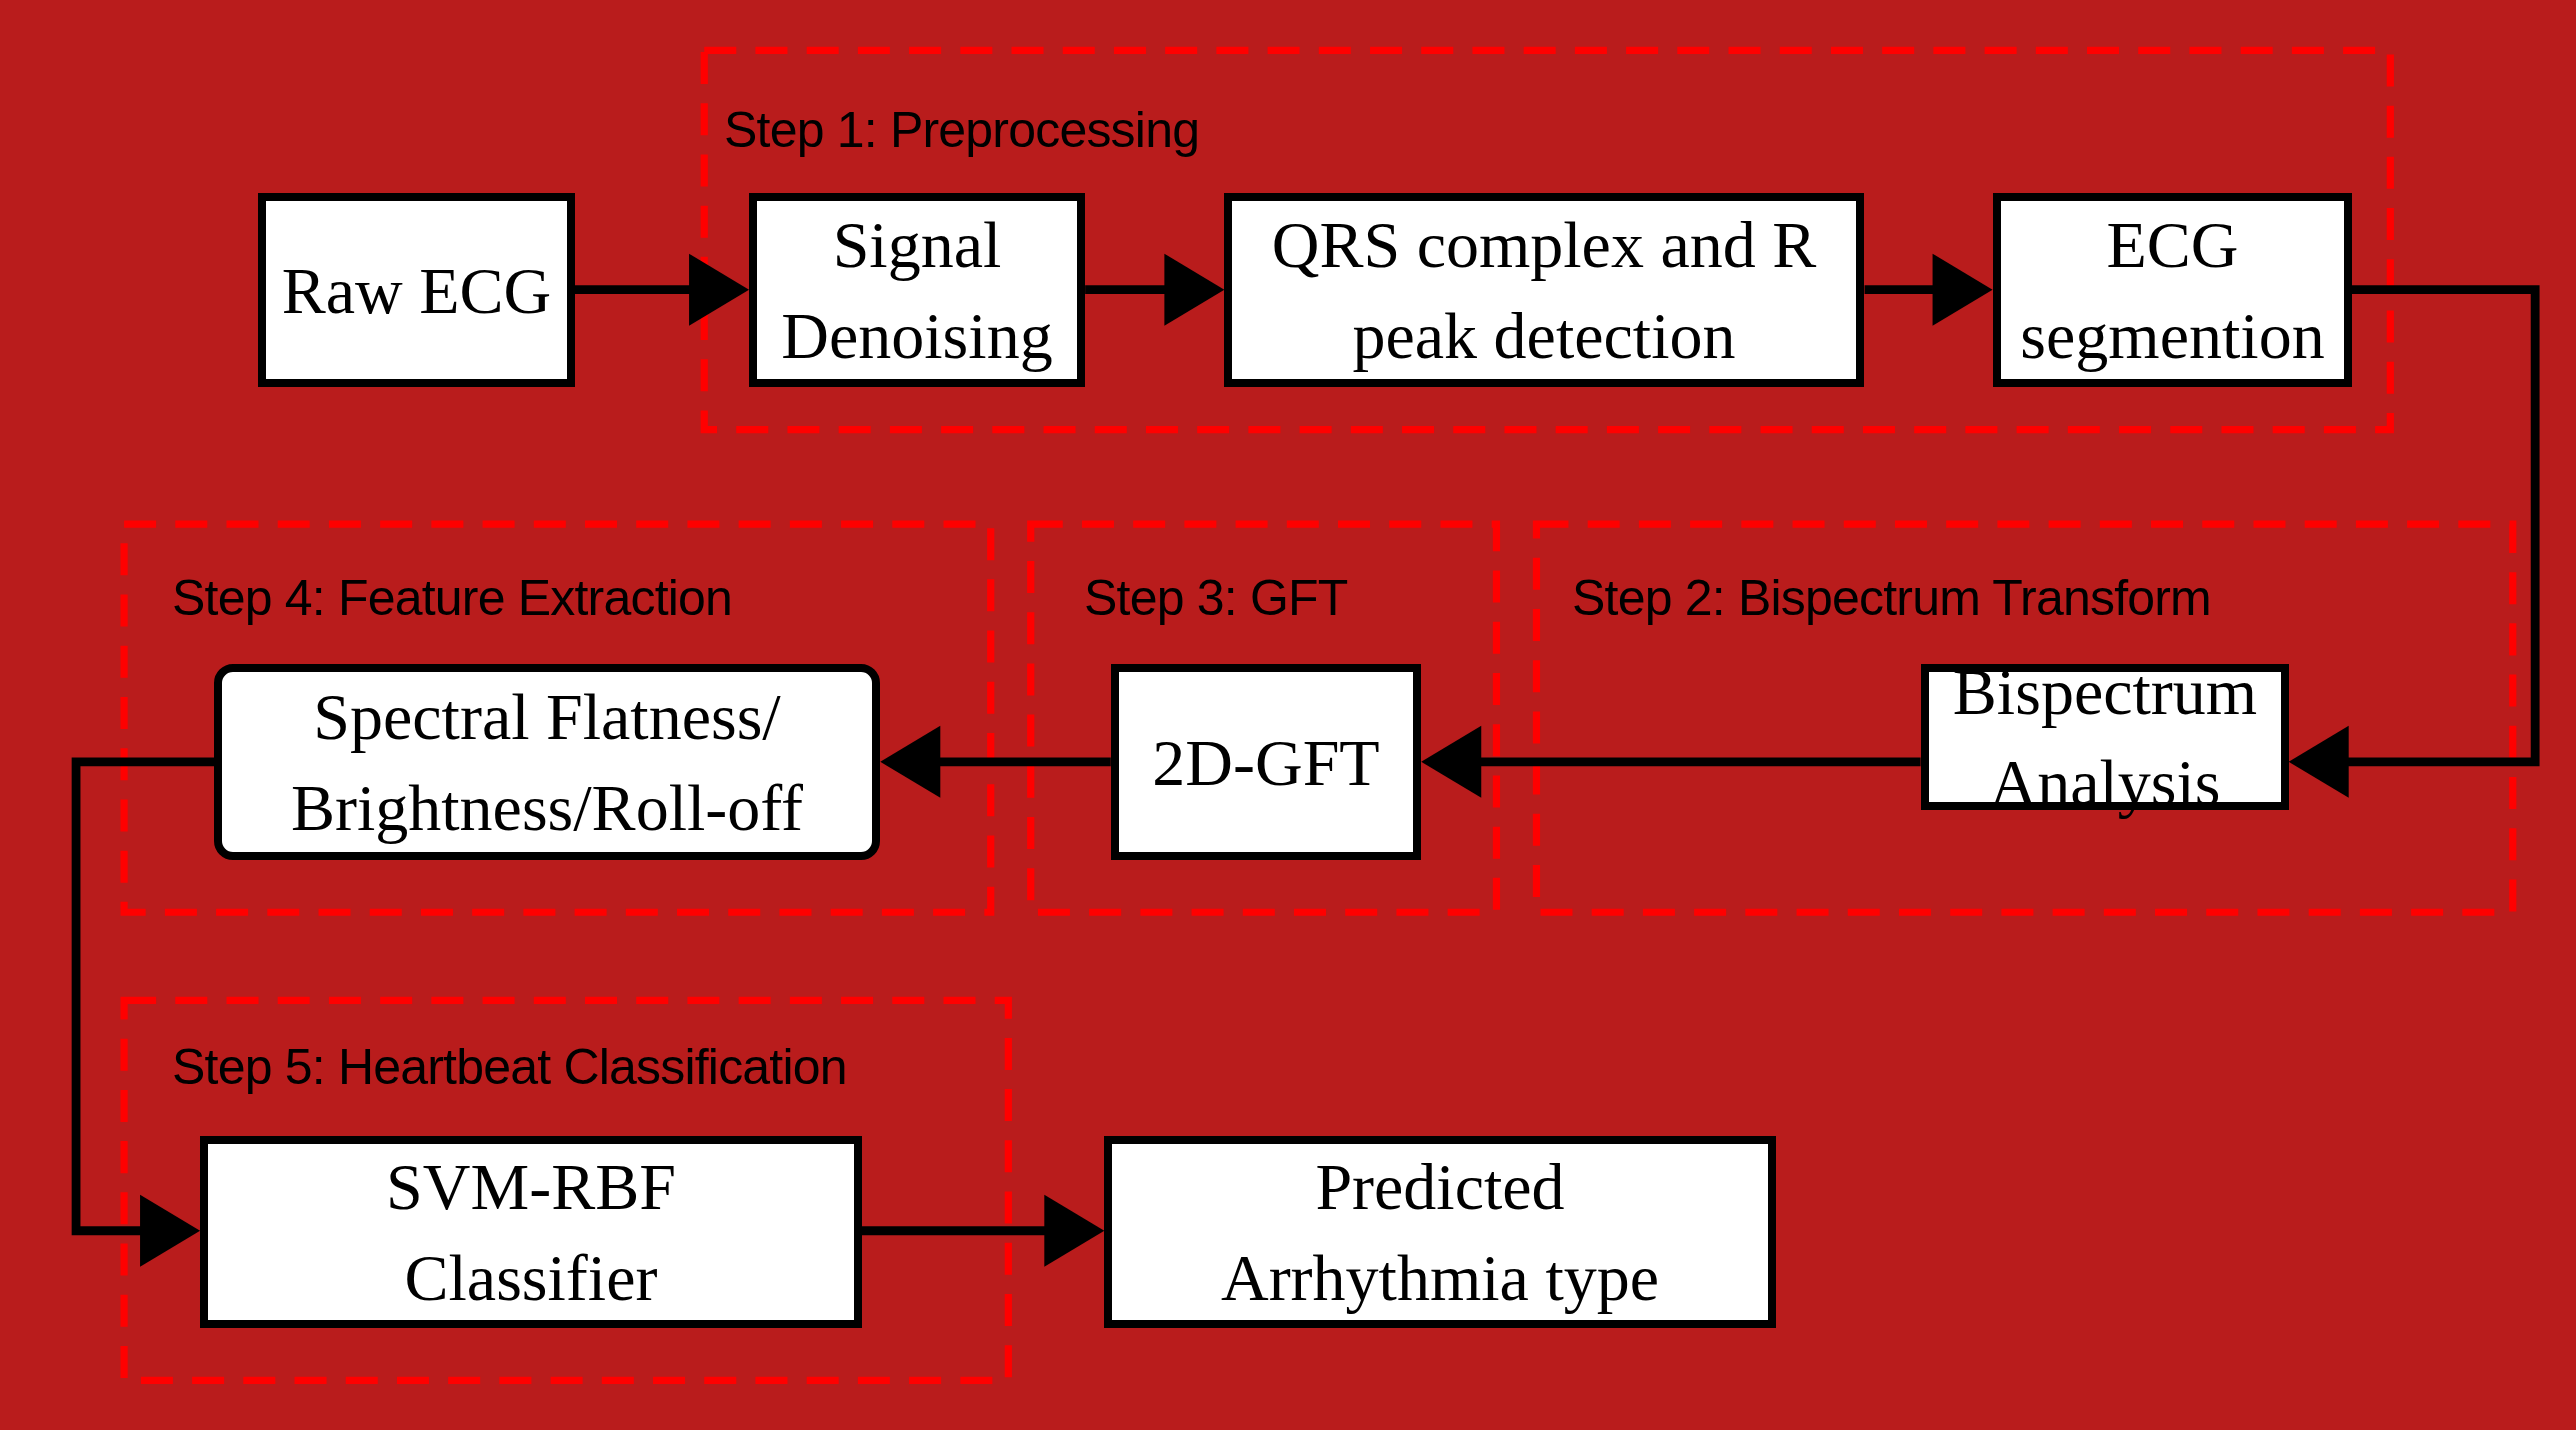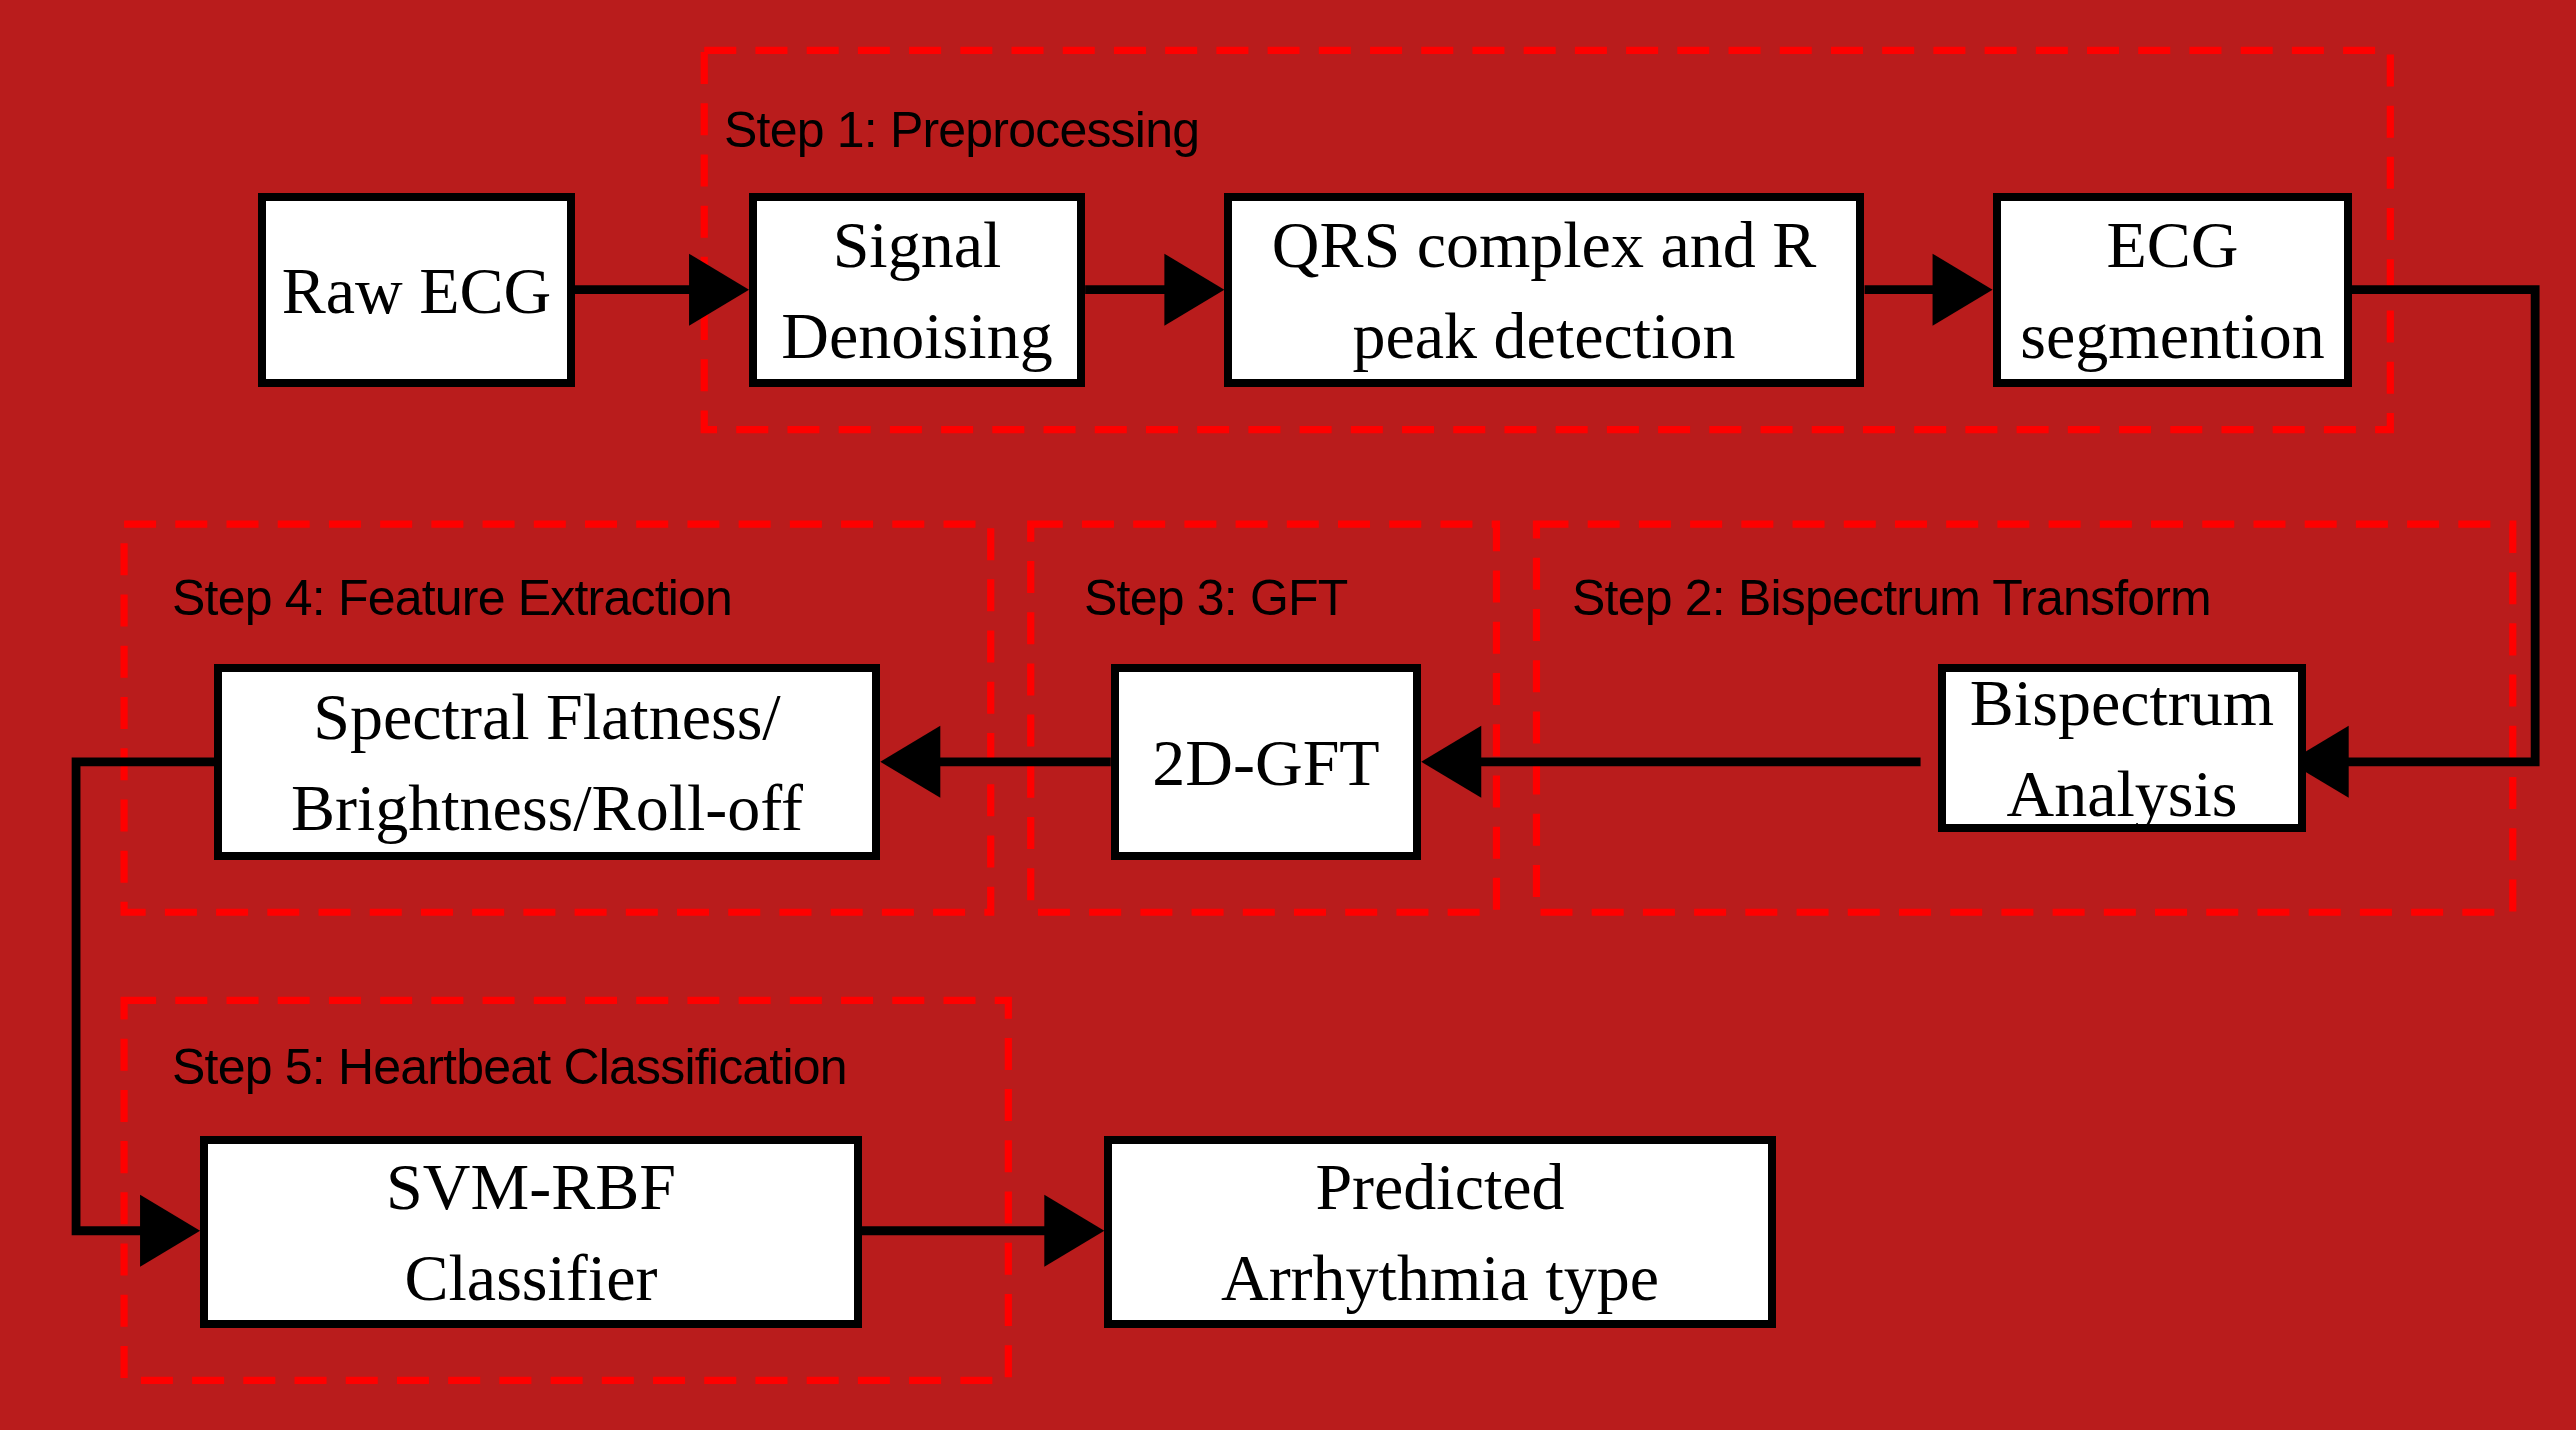--- a/index.html
+++ b/index.html
@@ -13,23 +13,23 @@
         text-align:center;white-space:nowrap;}
   .step-label{position:absolute;font-family:"Liberation Sans","DejaVu Sans",sans-serif;
         font-size:50px;line-height:56px;letter-spacing:-0.8px;white-space:nowrap;}
 
   
   .n-raw      {left:258px;  top:193px;  width:317px;  height:194px;}
   .n-denoise  {left:749px;  top:193px;  width:336px;  height:194px;}
   .n-qrs      {left:1224px; top:193px;  width:640px;  height:194px;}
   .n-seg      {left:1993px; top:193px;  width:359px;  height:194px;}
   
-  .n-spectral {left:214px;  top:664px;  width:666px;  height:196px;}
+  .n-spectral {left:214px;  top:664px;  width:666px;  height:196px;border-radius:19px;}
   .n-gft      {left:1111px; top:664px;  width:310px;  height:196px;}
-  .n-bisp     {left:1921px; top:664px;  width:368px;  height:168px;margin-left:17px;}
+  .n-bisp     {left:1921px; top:664px;  width:368px;  height:146px;}
   
   .n-svm      {left:200px;  top:1136px; width:662px;  height:192px;}
   .n-pred     {left:1104px; top:1136px; width:672px; height:192px;}
 
   .l-step1{left:724px;  top:102px;}
   .l-step2{left:1572px; top:570px;}
   .l-step3{left:1084px; top:570px;}
   .l-step4{left:172px;  top:570px;}
   .l-step5{left:172px;  top:1039px;}
 </style>

